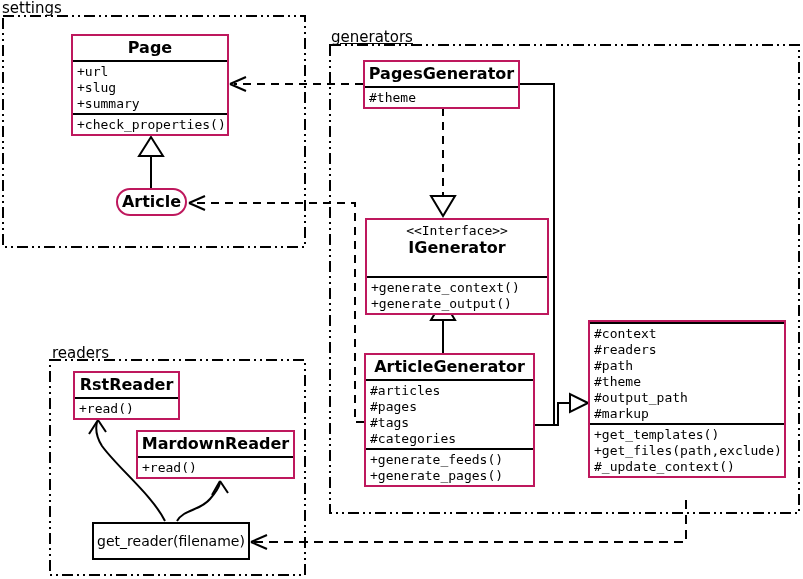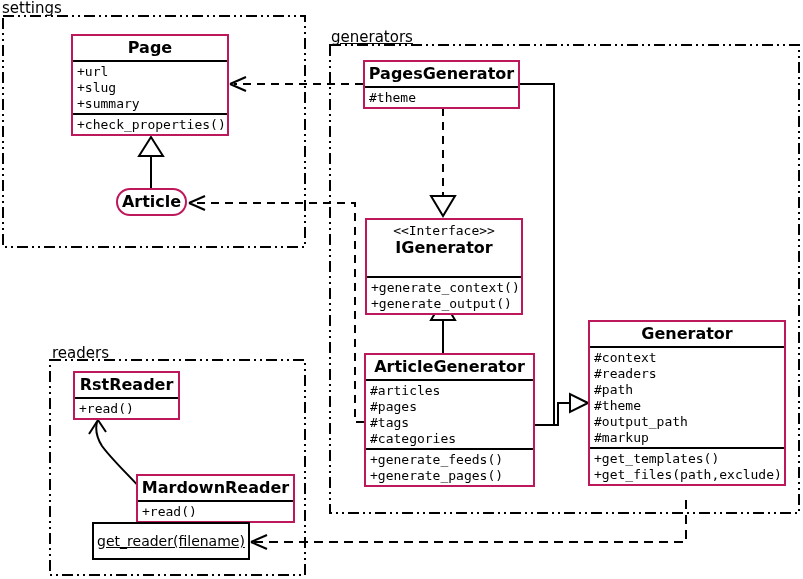--- a/index.html
+++ b/index.html
@@ -7,21 +7,21 @@
           font-family:"DejaVu Sans", sans-serif; color:#000; overflow:hidden;}
   svg.lines {position:absolute; left:0; top:0; width:803px; height:579px;}
   .pkg-label {position:absolute; font-size:15px; line-height:16px; color:#000; white-space:nowrap;}
   .cls {position:absolute; background:#ffffff; border:2px solid #be185d; box-sizing:border-box;}
   .cls-title {font-weight:bold; font-size:16px; line-height:20px; text-align:center; padding:2px 3px; white-space:nowrap;}
   .sec {border-top:2px solid #000; padding:2px 3px 1px 4px;}
   .m {font-family:"DejaVu Sans Mono", monospace; font-size:13px; line-height:16px; white-space:pre;}
   .stereo {font-family:"DejaVu Sans Mono", monospace; font-size:13px; line-height:15px; text-align:center; padding-top:3px; white-space:nowrap;}
   .ititle {font-weight:bold; font-size:16px; line-height:20px; text-align:center; padding-bottom:18px; white-space:nowrap;}
   .plain-box {position:absolute; background:#ffffff; border:2px solid #000; box-sizing:border-box;
-              display:flex; align-items:center; justify-content:center; font-size:14px; white-space:nowrap;text-decoration:underline;}
+              display:flex; align-items:center; justify-content:center; font-size:14px; white-space:nowrap;}
 </style>
 </head>
 <body>
 
 <div class="stage">
 
   <svg class="lines" viewBox="0 0 803 579">
 
     <rect x="3" y="16" width="302" height="231" fill="none" stroke="#000" stroke-width="2" stroke-dasharray="11 4 2 4 2 4"></rect>
     <rect x="330" y="45" width="469" height="468" fill="none" stroke="#000" stroke-width="2" stroke-dasharray="11 4 2 4 2 4"></rect>
@@ -93,21 +93,21 @@
     <div class="cls-title">Article</div>
   </div>
 
   <div class="cls" style="left:363px; top:60px; width:157px;">
     <div class="cls-title">PagesGenerator</div>
     <div class="sec">
       <div class="m">#theme</div>
     </div>
   </div>
 
-  <div class="cls" style="left:365px; top:218px; width:158px;">
+  <div class="cls" style="left:365px; top:218px; width:184px;">
     <div class="stereo">&lt;&lt;Interface&gt;&gt;</div>
     <div class="ititle">IGenerator</div>
     <div class="sec">
       <div class="m">+generate_context()</div>
       <div class="m">+generate_output()</div>
     </div>
   </div>
 
   <div class="cls" style="left:364px; top:353px; width:171px;">
     <div class="cls-title">ArticleGenerator</div>
@@ -117,43 +117,43 @@
       <div class="m">#tags</div>
       <div class="m">#categories</div>
     </div>
     <div class="sec">
       <div class="m">+generate_feeds()</div>
       <div class="m">+generate_pages()</div>
     </div>
   </div>
 
   <div class="cls" style="left:588px; top:320px; width:198px;">
-    <div class="cls-title">Generator</div>
     <div class="sec">
       <div class="m">#context</div>
       <div class="m">#readers</div>
       <div class="m">#path</div>
       <div class="m">#theme</div>
       <div class="m">#output_path</div>
       <div class="m">#markup</div>
     </div>
     <div class="sec">
       <div class="m">+get_templates()</div>
       <div class="m">+get_files(path,exclude)</div>
+      <div class="m">#_update_context()</div>
     </div>
   </div>
 
   <div class="cls" style="left:73px; top:371px; width:107px;">
     <div class="cls-title">RstReader</div>
     <div class="sec">
       <div class="m">+read()</div>
     </div>
   </div>
 
-  <div class="cls" style="left:136px; top:430px; width:159px;margin-top:44px;">
+  <div class="cls" style="left:136px; top:430px; width:159px;">
     <div class="cls-title">MardownReader</div>
     <div class="sec">
       <div class="m">+read()</div>
     </div>
   </div>
 
   <div class="plain-box" style="left:92px; top:522px; width:158px; height:38px;">
     <span>get_reader(filename)</span>
   </div>
 

